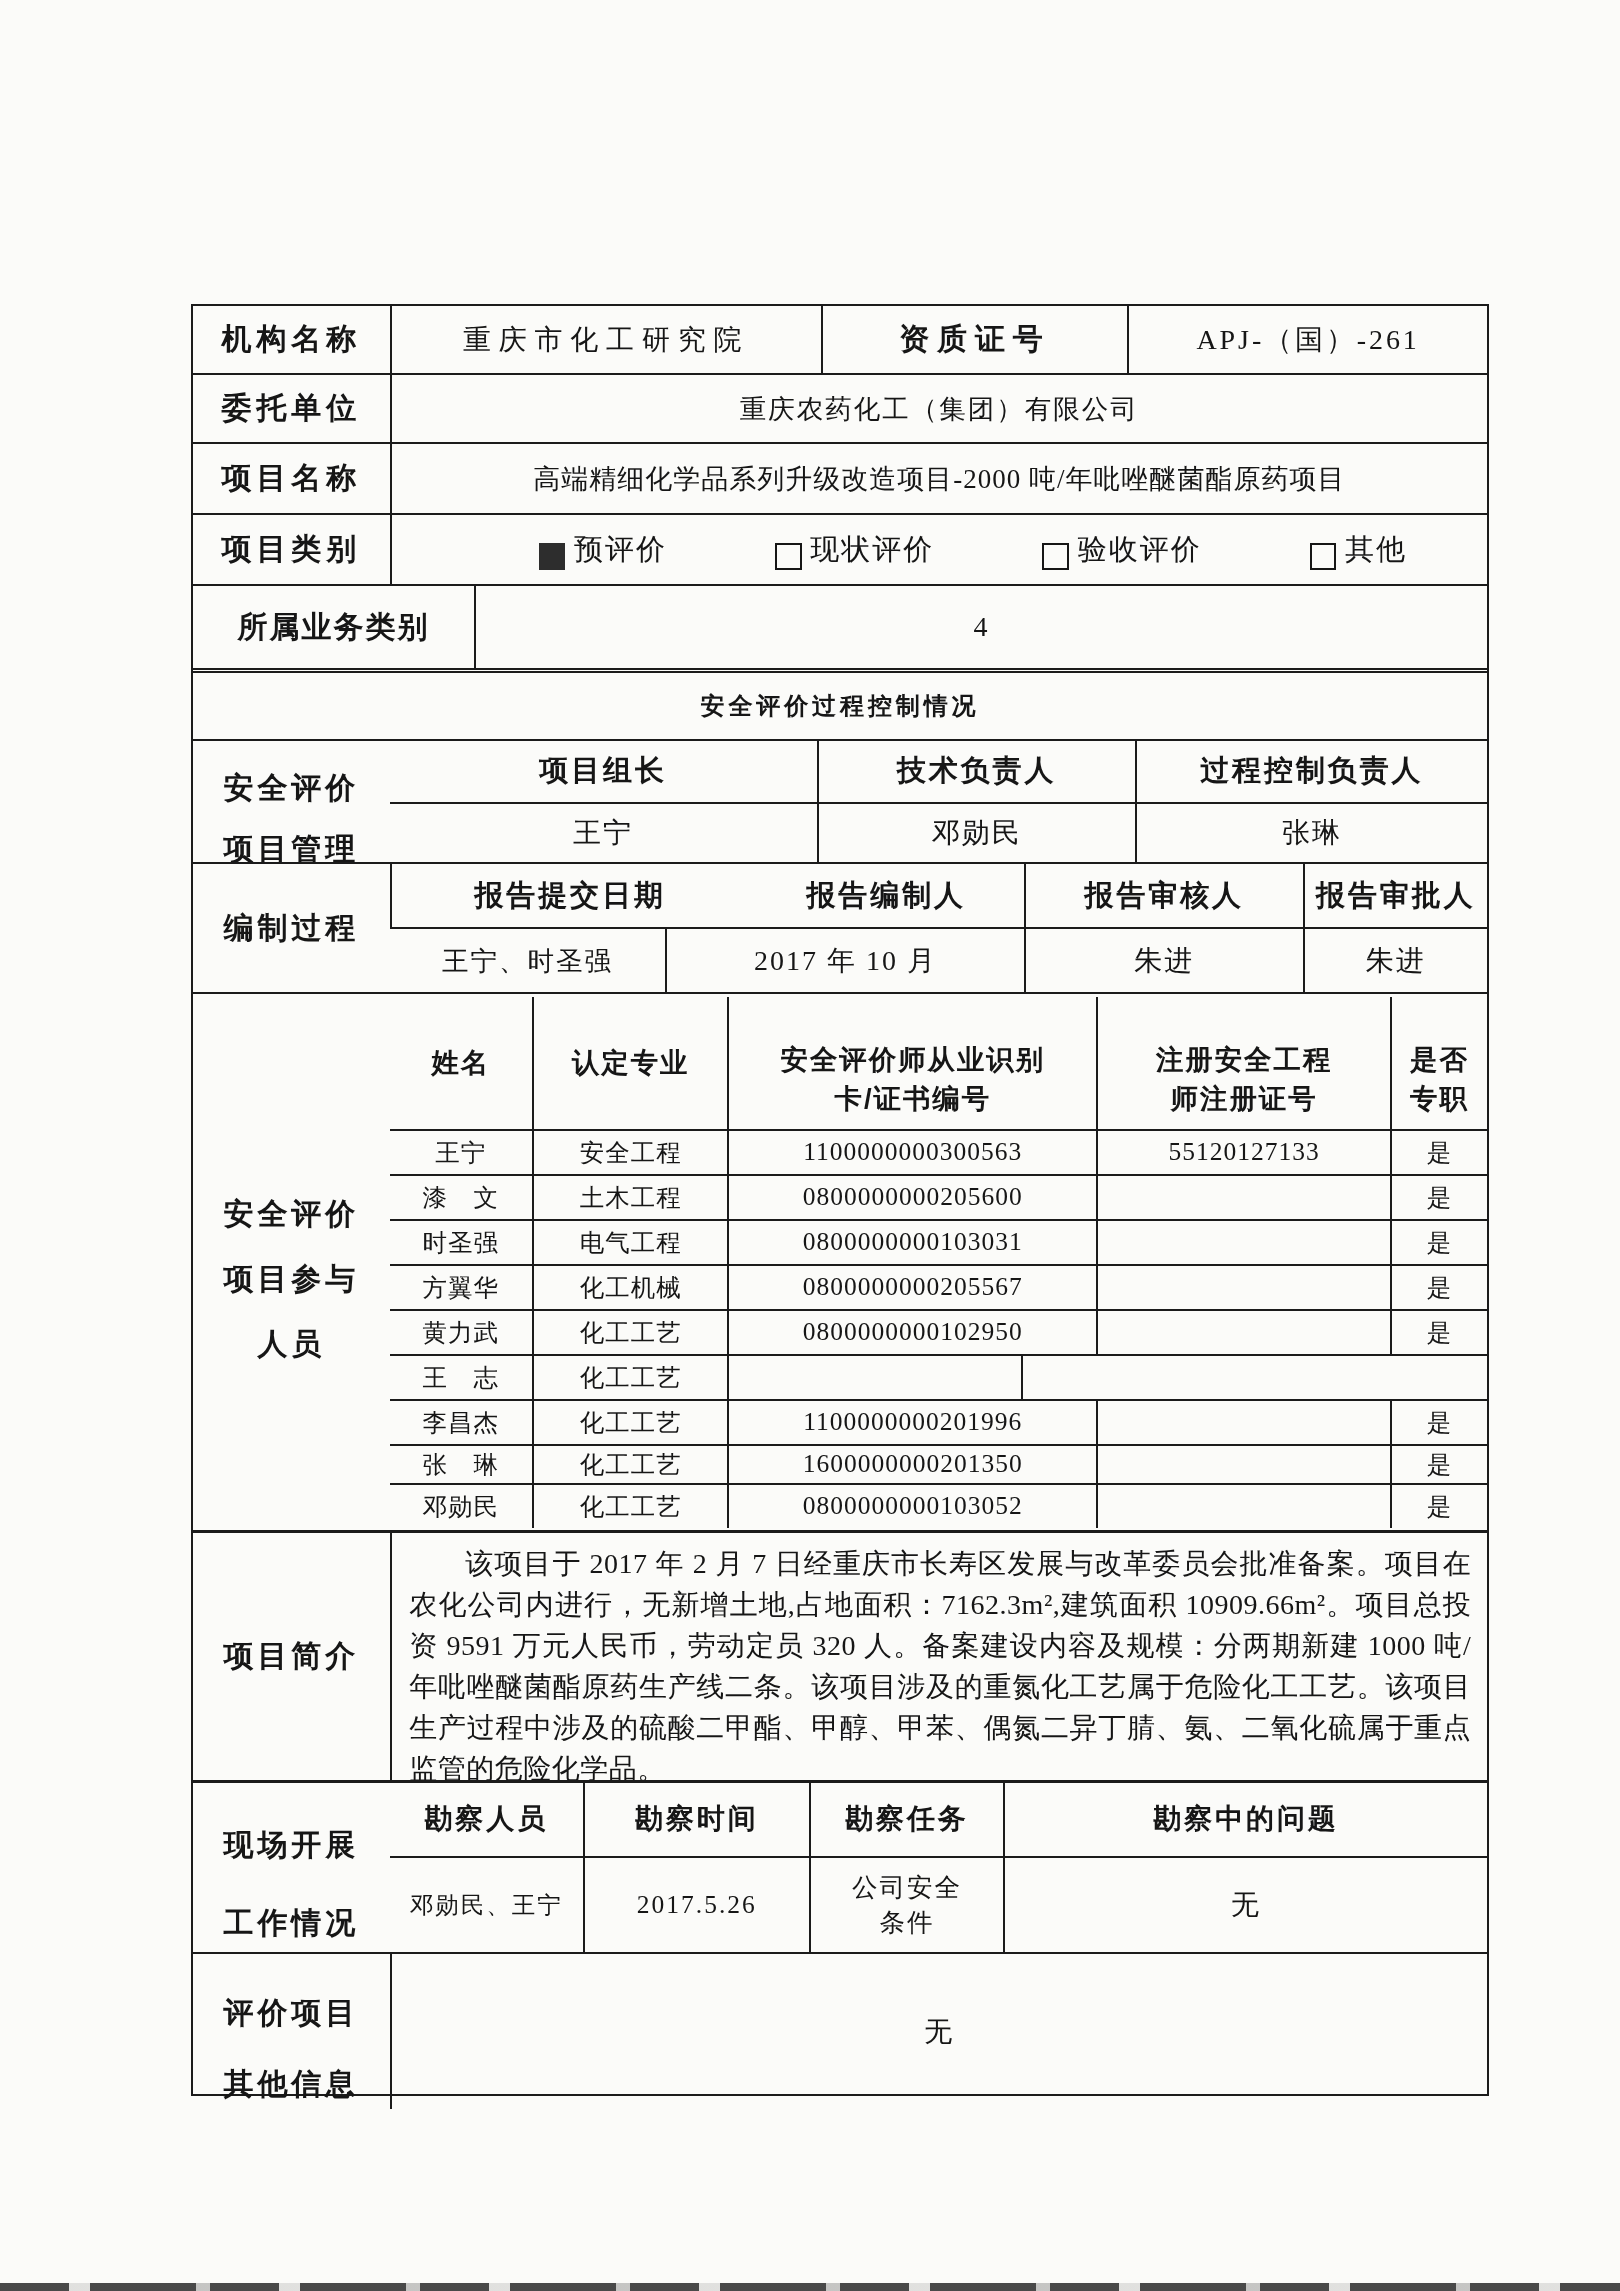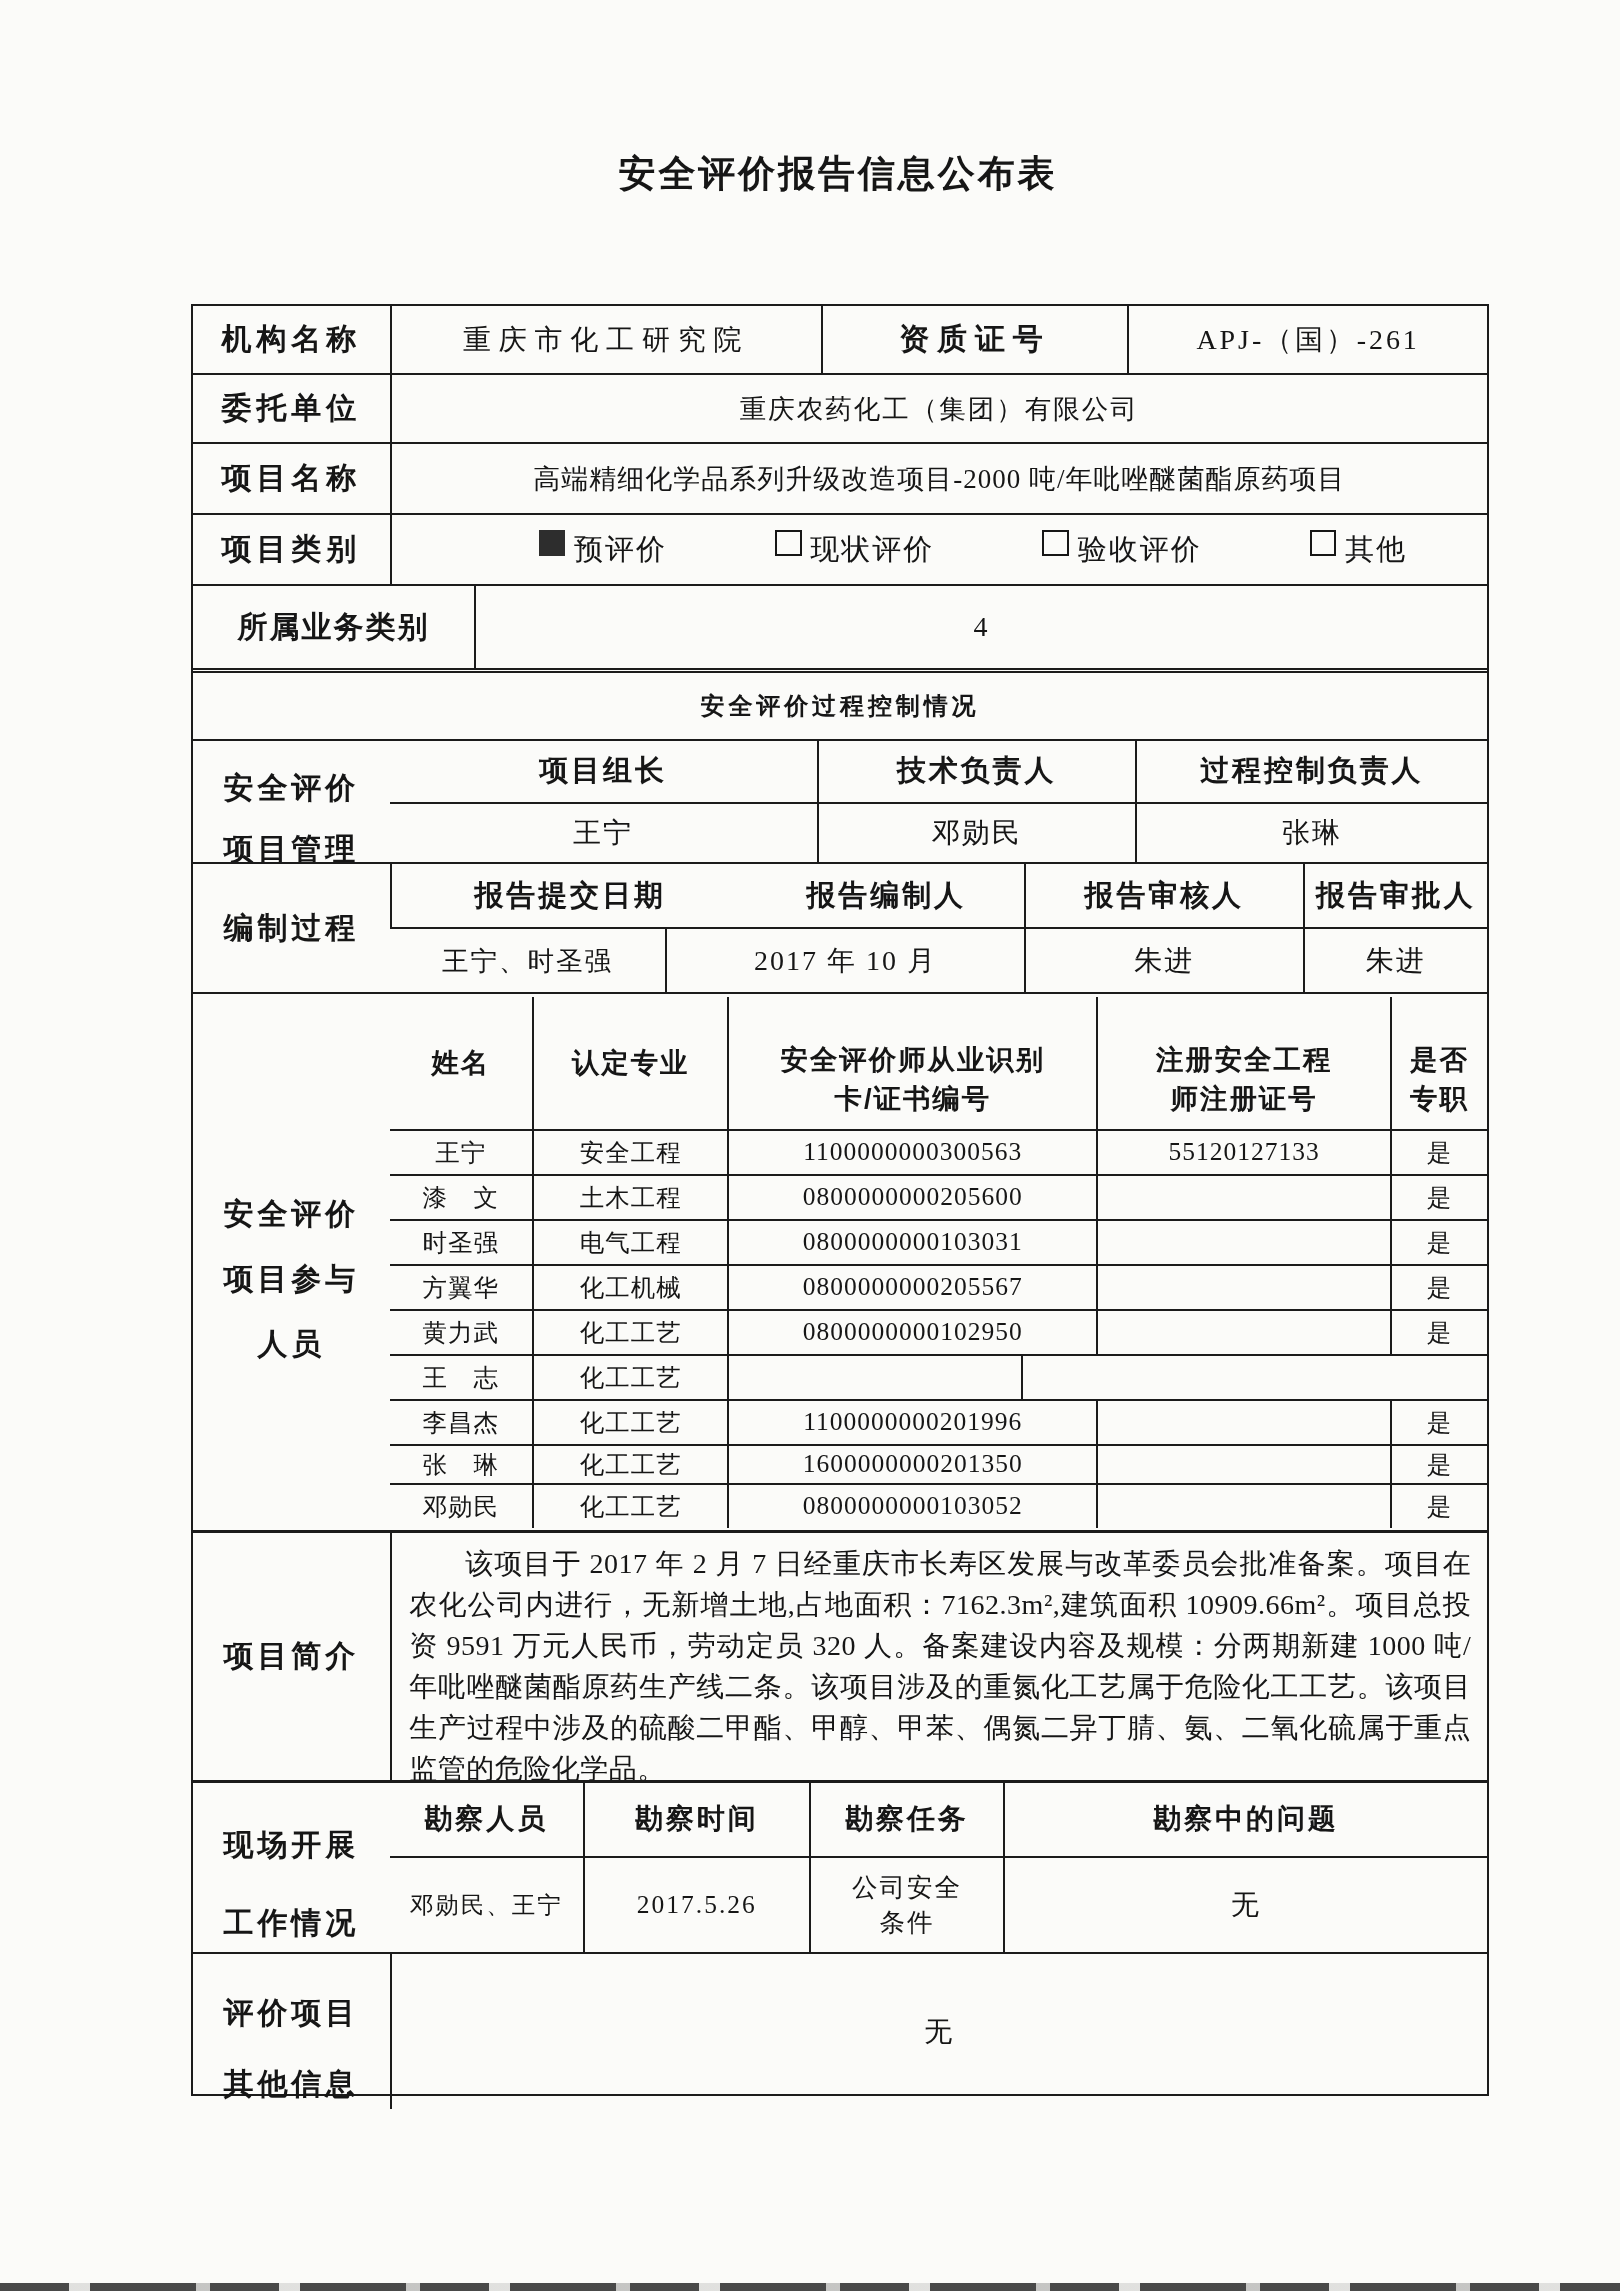--- a/index.html
+++ b/index.html
@@ -41,21 +41,21 @@
     font-weight:bold;font-size:29px;letter-spacing:2.9px;
   }
   .val{font-size:28px;letter-spacing:2px;}
   .sub{flex:1;display:flex;flex-direction:column;min-width:0;justify-content:center;}
   .subrow{display:flex;box-sizing:border-box;border-top:2px solid #1b1b1b;min-height:0;}
   .subrow.first{border-top:none;}
   .stack{display:flex;flex-direction:column;align-items:center;justify-content:center;height:100%;margin-top:32px;}
   .stack span{display:block;text-align:center;}
   
   .cbrow{flex:1;display:flex;align-items:center;justify-content:space-between;padding:0 80px 0 147px;}
-  .cbitem{display:flex;align-items:flex-start;font-size:29px;letter-spacing:2px;}
+  .cbitem{display:flex;align-items:flex-end;font-size:29px;letter-spacing:2px;}
   .cb{width:26.5px;height:26.5px;border:2.9px solid #161616;box-sizing:border-box;margin-right:8.8px;flex:0 0 auto;}
   .cb.checked{background:#2d2d2d;border-color:#2d2d2d;}
   
   .phead{font-family:"Liberation Sans","DejaVu Sans",sans-serif;font-weight:bold;font-size:27.4px;letter-spacing:2px;line-height:39px;}
   .pcell{font-size:24.5px;letter-spacing:1px;}
   .pnum{font-size:25.5px;letter-spacing:1px;}
   
   .summary-text{
     display:block;font-size:28px;line-height:41px;text-align:justify;
     padding:9.8px 15.7px 5.9px 17.6px;letter-spacing:0.5px;
@@ -66,21 +66,20 @@
     position:absolute;left:0;bottom:0;width:100%;height:8.8px;
     background:repeating-linear-gradient(90deg,#2a2a2a 0 69px,rgba(42,42,42,0.15) 69px 90px,#2a2a2a 90px 196px,rgba(42,42,42,0.3) 196px 210px);
     opacity:.85;
   }
 </style>
 </head>
 <body>
 
 <div class="page">
 
-  <div class="doc-title">安全评价报告信息公布表</div>
 
   <div class="tbl">
 
     <div class="row first" style="height:67px">
       <div class="c cf lbl" style="width:15.2%">机构名称</div>
       <div class="c val" style="width:33.3%;letter-spacing:7.8px">重庆市化工研究院</div>
       <div class="c lbl" style="width:23.7%;letter-spacing:7.8px">资质证号</div>
       <div class="c val" style="flex:1;letter-spacing:2.9px">APJ-（国）-261</div>
     </div>
 

